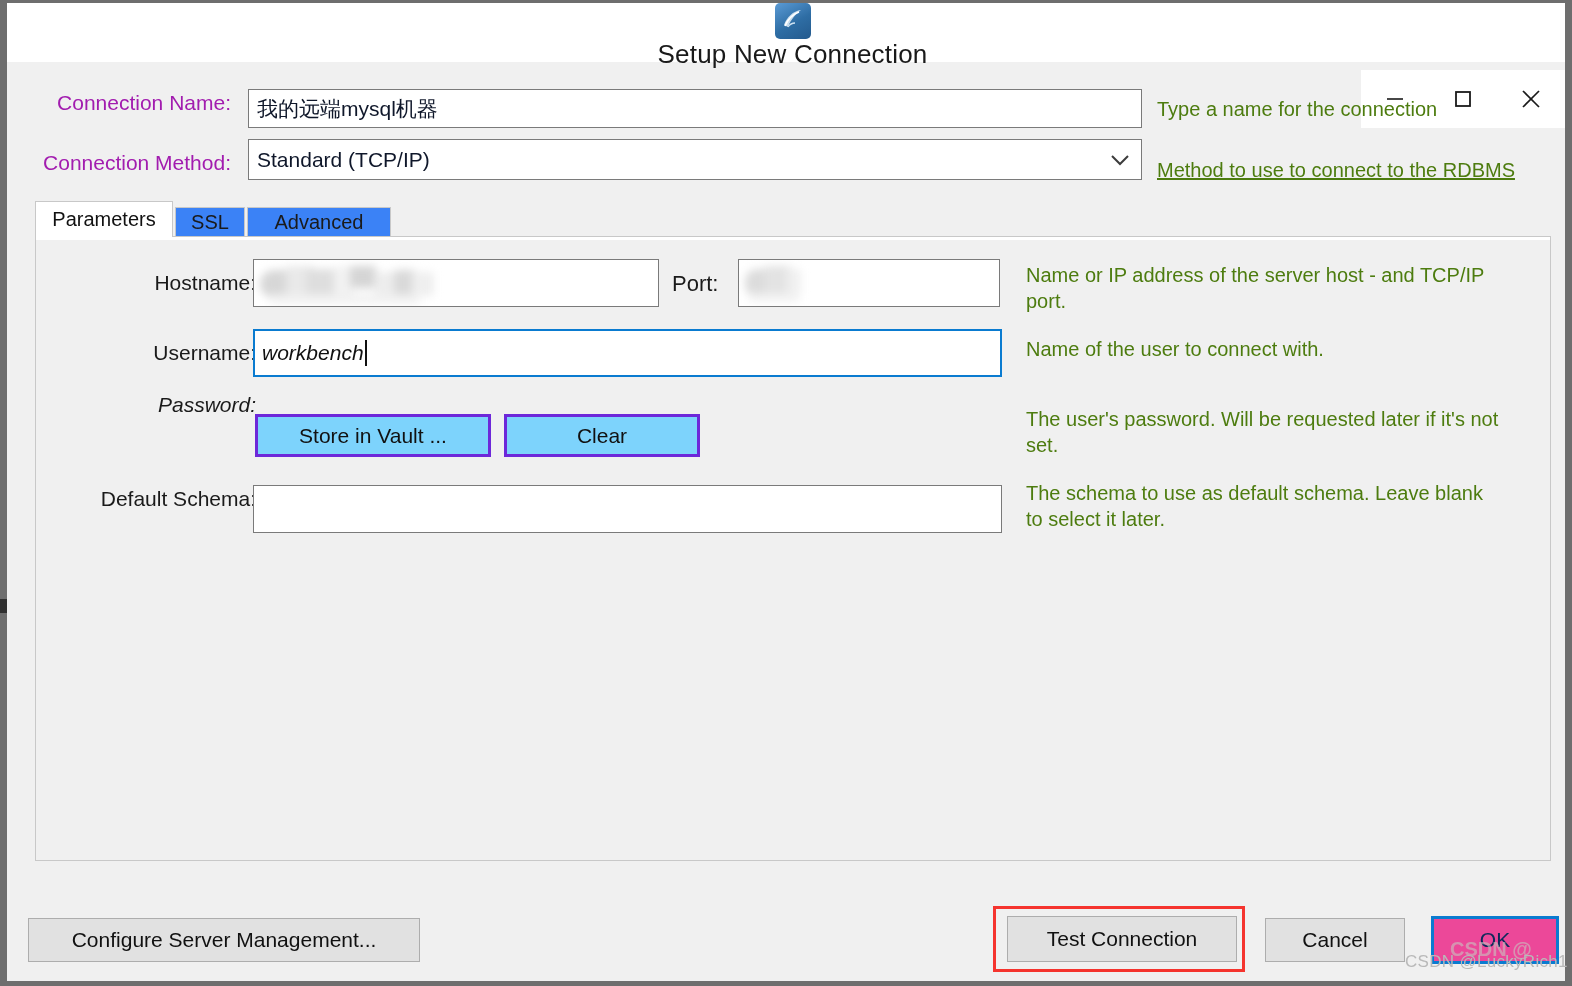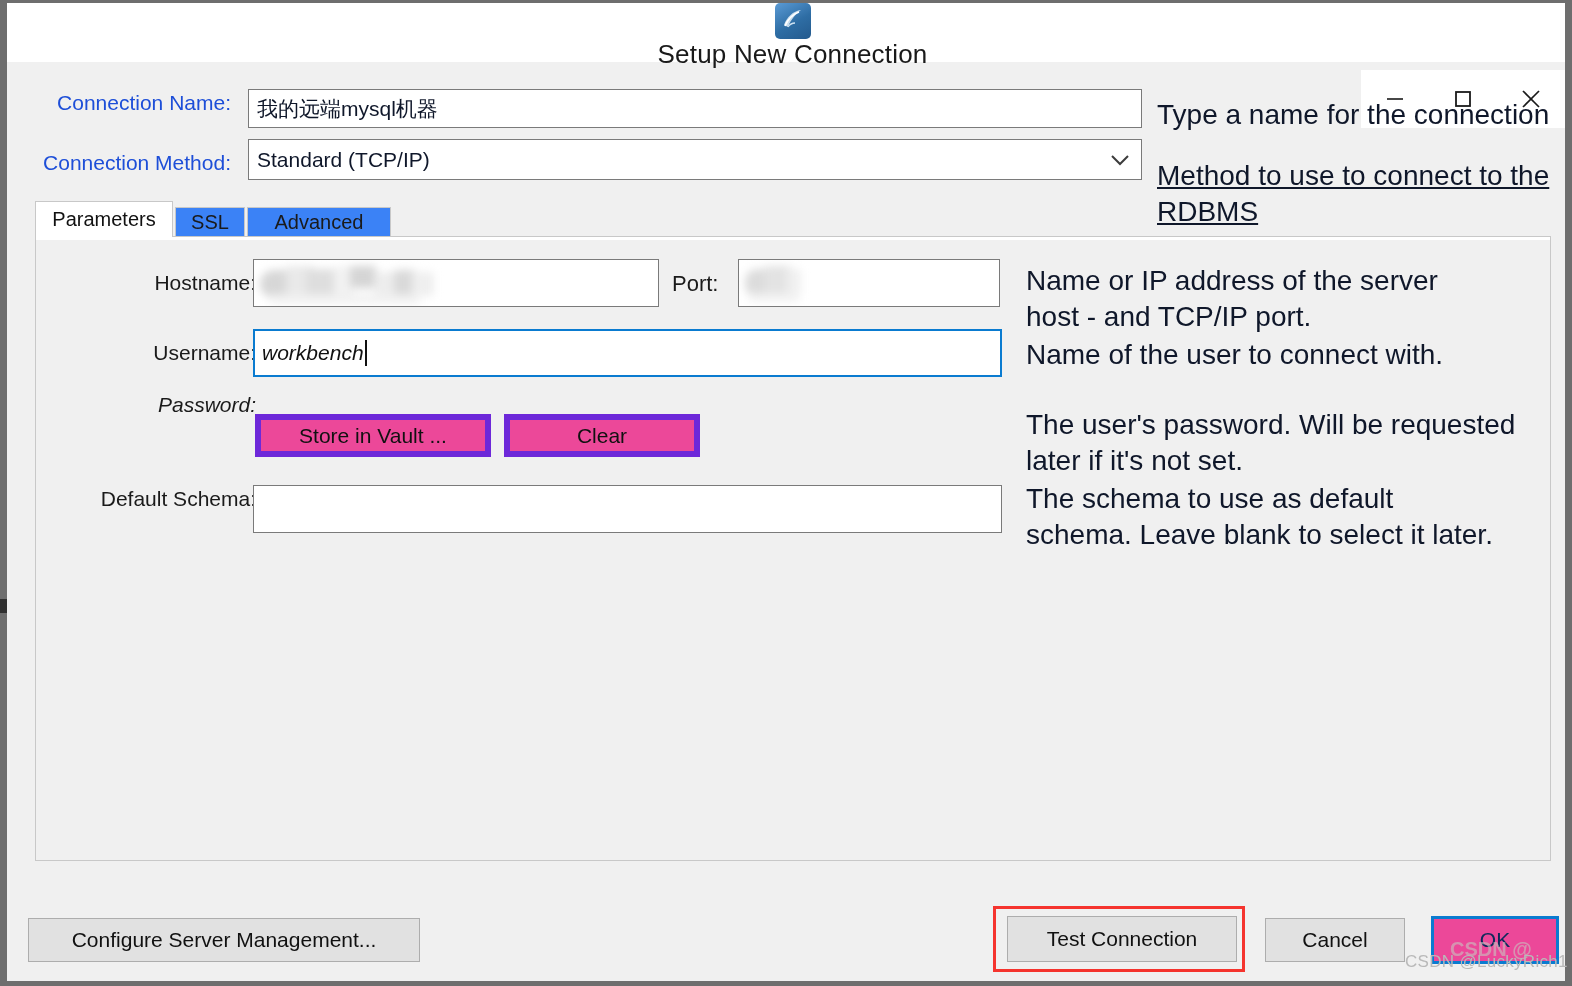--- a/index.html
+++ b/index.html
@@ -51,38 +51,38 @@
   .wbtn {
     width: 68px; height: 58px;
     display: flex; align-items: center; justify-content: center;
     background: #ffffff;
     flex: none;
   }
   .wbtn svg { display: block; }
   #wbtn-group { margin-left: auto; display: flex; height: 58px; }
   .top-label {
     font-size: 21px;
-    color: #1d4ed8;
+    color: #a21caf;
     text-align: right;
     white-space: nowrap;
   }
   .textbox {
     background: #ffffff;
     border: 1px solid #7a7a7a;
     font-size: 21px;
     color: #0f172a;
     padding: 3px 8px;
     display: flex;
     align-items: center;
     overflow: hidden;
     white-space: nowrap;
   }
   .hint {
-    font-size: 28px;
-    color: #0f172a;
+    font-size: 20px;
+    color: #4d7c0f;
     line-height: 1.28;
   }
 
   #cn-label  { position: absolute; left: 44px;  top: 88px;  width: 180px; }
   #cn-input  { position: absolute; left: 241px; top: 86px;  width: 894px; height: 39px; }
   #cn-hint   { position: absolute; left: 1150px; top: 94px; width: 400px; }
 
   #cm-label  { position: absolute; left: 28px;  top: 148px; width: 196px; }
   #cm-select { position: absolute; left: 241px; top: 136px; width: 894px; height: 41px; }
   #cm-arrow  { position: absolute; right: 10px; top: 50%; transform: translateY(-50%); }
@@ -176,22 +176,22 @@
     width: 2px; height: 26px;
     background: #111111;
     margin-left: 1px;
   }
   #hint-user { position: absolute; left: 990px; top: 100px; width: 470px; }
 
   
   #lbl-password { left: 20px; top: 156px; width: 200px; font-style: italic; }
   .pbtn {
     position: absolute;
-    background: #ec4899;
-    border: 6px solid #6d28d9;
+    background: #7dd3fc;
+    border: 3px solid #6d28d9;
     font-size: 21px;
     color: #111111;
     display: flex; align-items: center; justify-content: center;
     white-space: nowrap;
   }
   #btn-vault { left: 219px; top: 177px; width: 236px; height: 43px; }
   #btn-clear { left: 468px; top: 177px; width: 196px; height: 43px; }
   #hint-pass { position: absolute; left: 990px; top: 170px; width: 490px; }
 
   

